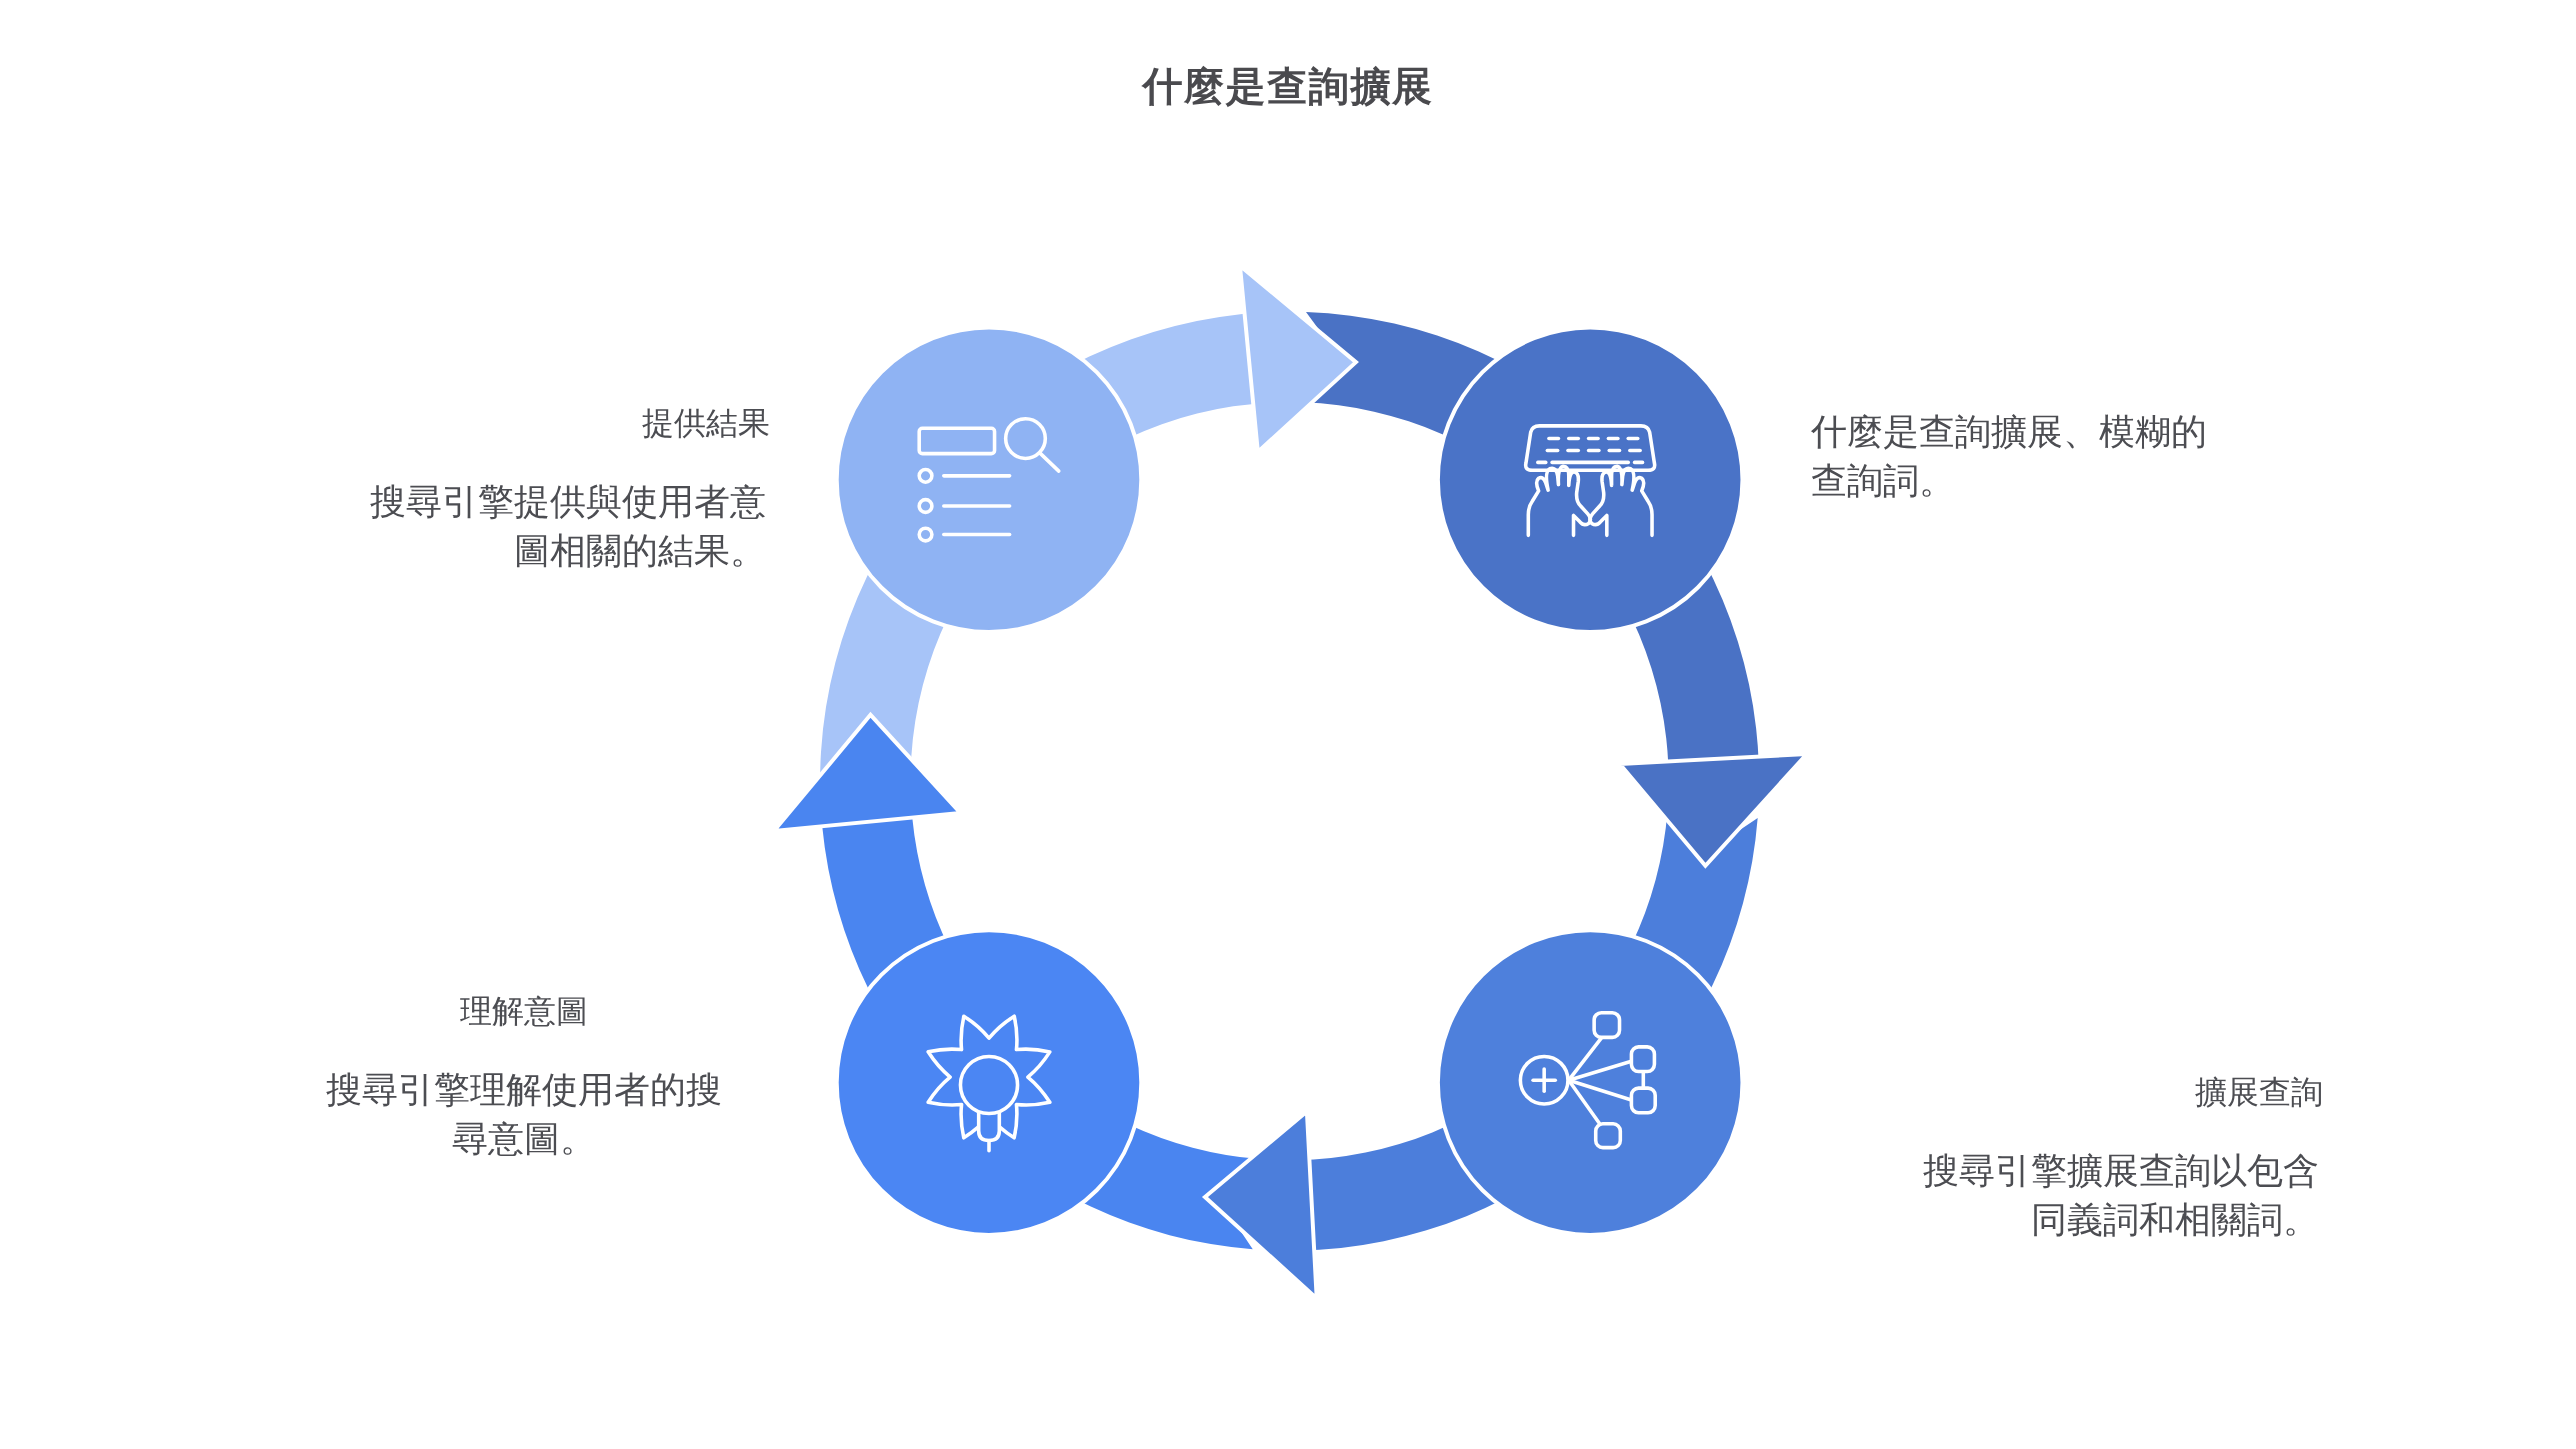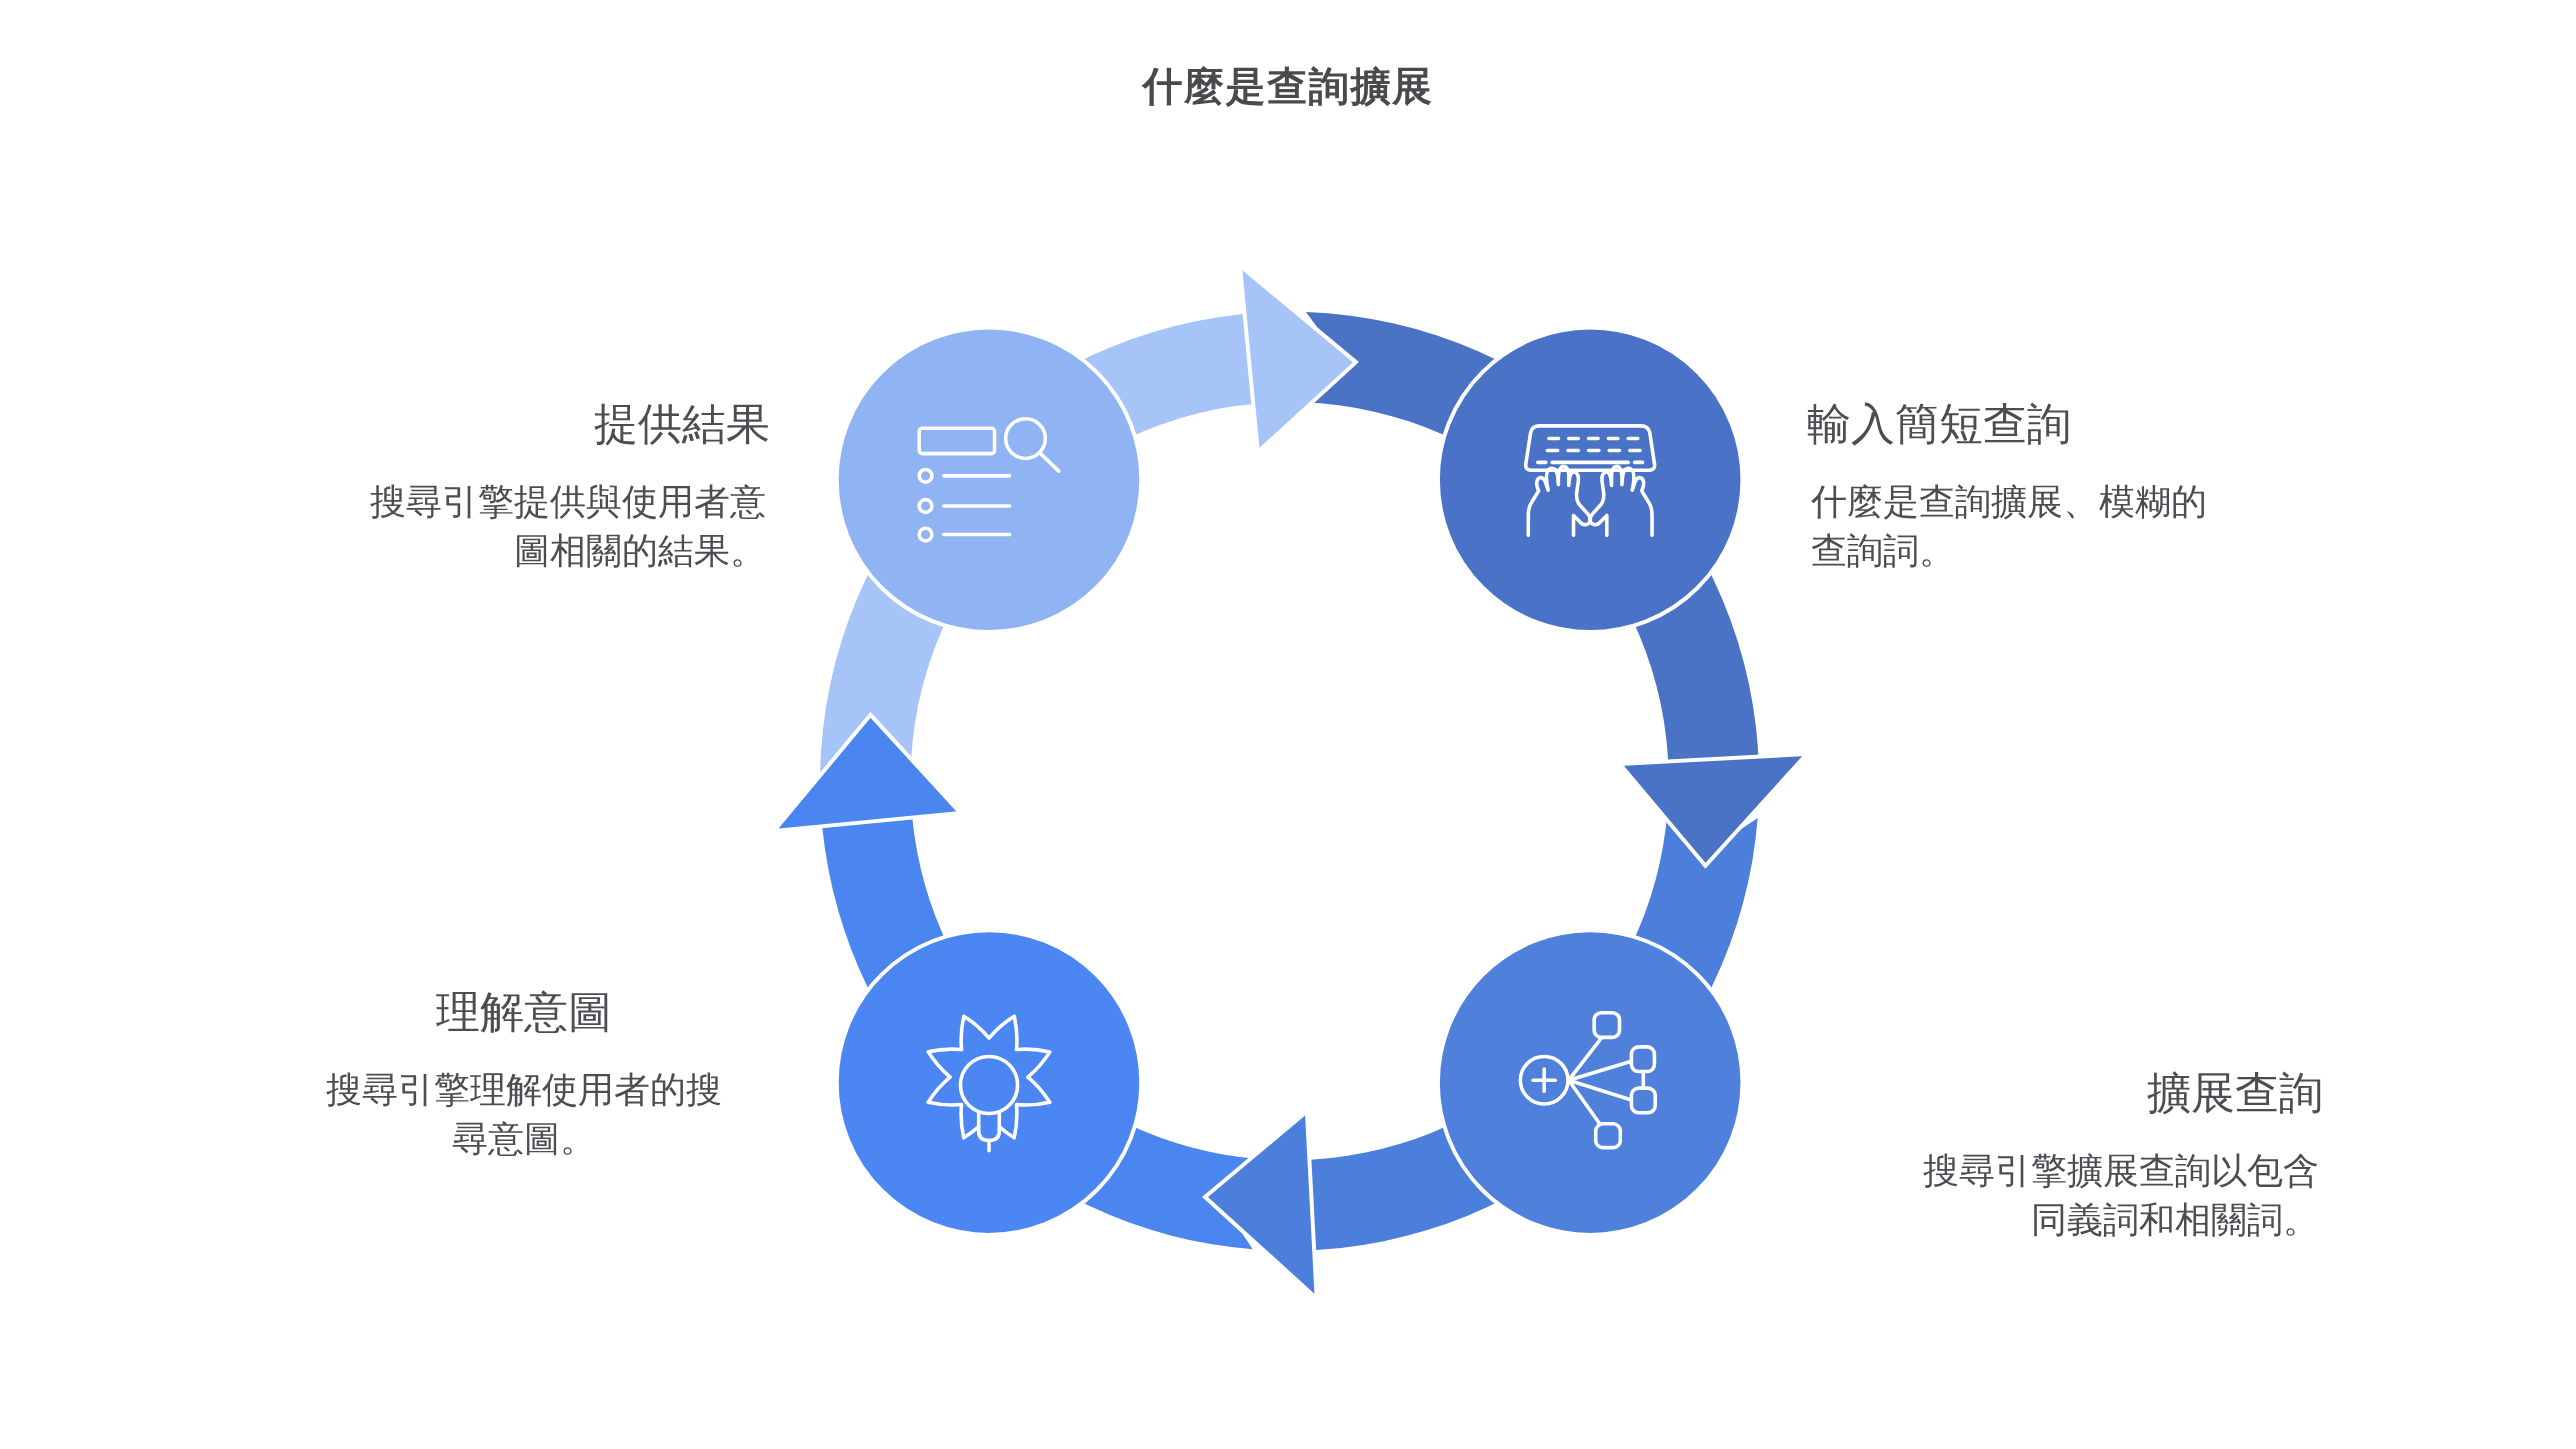--- a/index.html
+++ b/index.html
@@ -28,21 +28,21 @@
     top: 0;
     width: 2576px;
     height: 1449px;
   }
   .step {
     position: absolute;
     color: #4c4d52;
   }
   .step h2 {
     margin: 0 0 33px 0;
-    font-size: 44px;
+    font-size: 32px;
     font-weight: 500;
     line-height: 41px;
   }
   .step p {
     margin: 4px;
     font-size: 36px;
     line-height: 49px;
     white-space: pre-line;
   }
   .step.tl { left: 278px;  top: 403px;  width: 492px; text-align: right; }
@@ -136,21 +136,20 @@
     </g>
   </svg>
 
   <div class="step tl">
     <h2>提供結果</h2>
     <p>搜尋引擎提供與使用者意
 圖相關的結果。</p>
   </div>
 
   <div class="step tr">
-    <h2>輸入簡短查詢</h2>
     <p>什麼是查詢擴展、模糊的
 查詢詞。</p>
   </div>
 
   <div class="step br">
     <h2>擴展查詢</h2>
     <p>搜尋引擎擴展查詢以包含
 同義詞和相關詞。</p>
   </div>
 

